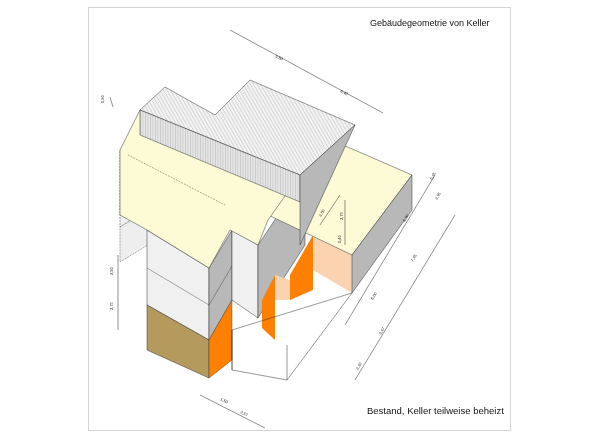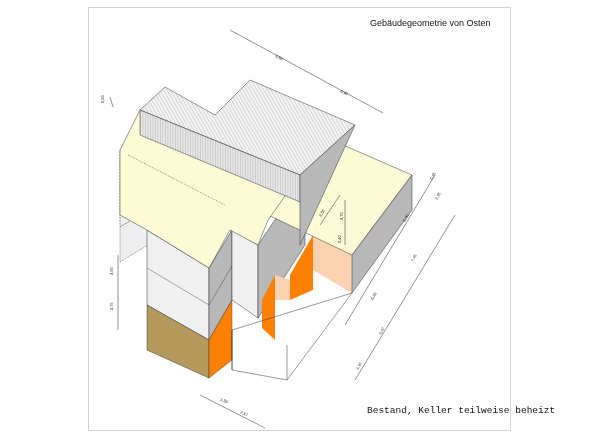--- a/index.html
+++ b/index.html
@@ -1,27 +1,27 @@
 <!DOCTYPE html>
 <html><head>
 <meta charset="utf-8">
 <style>
   html,body{margin:0;padding:0;background:#fff;}
   body{width:600px;height:440px;position:relative;overflow:hidden;font-family:"Liberation Sans",sans-serif;}
   .frame{position:absolute;left:88px;top:7px;width:423px;height:424px;border:1px solid #d4d4d4;box-sizing:border-box;background:#fff;}
   .title{position:absolute;left:370px;top:18px;font-size:9px;color:#111;white-space:nowrap;}
-  .subtitle{position:absolute;left:367px;top:405px;font-size:9.5px;color:#111;white-space:nowrap;font-family:Liberation Mono, monospace;}
+  .subtitle{position:absolute;left:367px;top:405px;font-size:9.5px;color:#111;white-space:nowrap;}
   svg{position:absolute;left:0;top:0;}
   .dim{font-family:"Liberation Sans",sans-serif;font-size:4px;fill:#222;}
 </style>
 </head>
 <body>
 
 <div class="frame"></div>
-<div class="title">Gebäudegeometrie von Osten</div>
+<div class="title">Gebäudegeometrie von Keller</div>
 <div class="subtitle">Bestand, Keller teilweise beheizt</div>
 
 <svg width="600" height="440" viewBox="0 0 600 440">
   <defs>
     <pattern id="roofHatch" width="3" height="3" patternUnits="userSpaceOnUse" patternTransform="rotate(-30)">
       <rect width="3" height="3" fill="#f4f4f4"></rect>
       <line x1="0" y1="0" x2="0" y2="3" stroke="#9a9a9a" stroke-width="0.7"></line>
     </pattern>
     <pattern id="vHatch" width="2.5" height="3" patternUnits="userSpaceOnUse">
       <rect width="2.5" height="3" fill="#e6e6e6"></rect>

